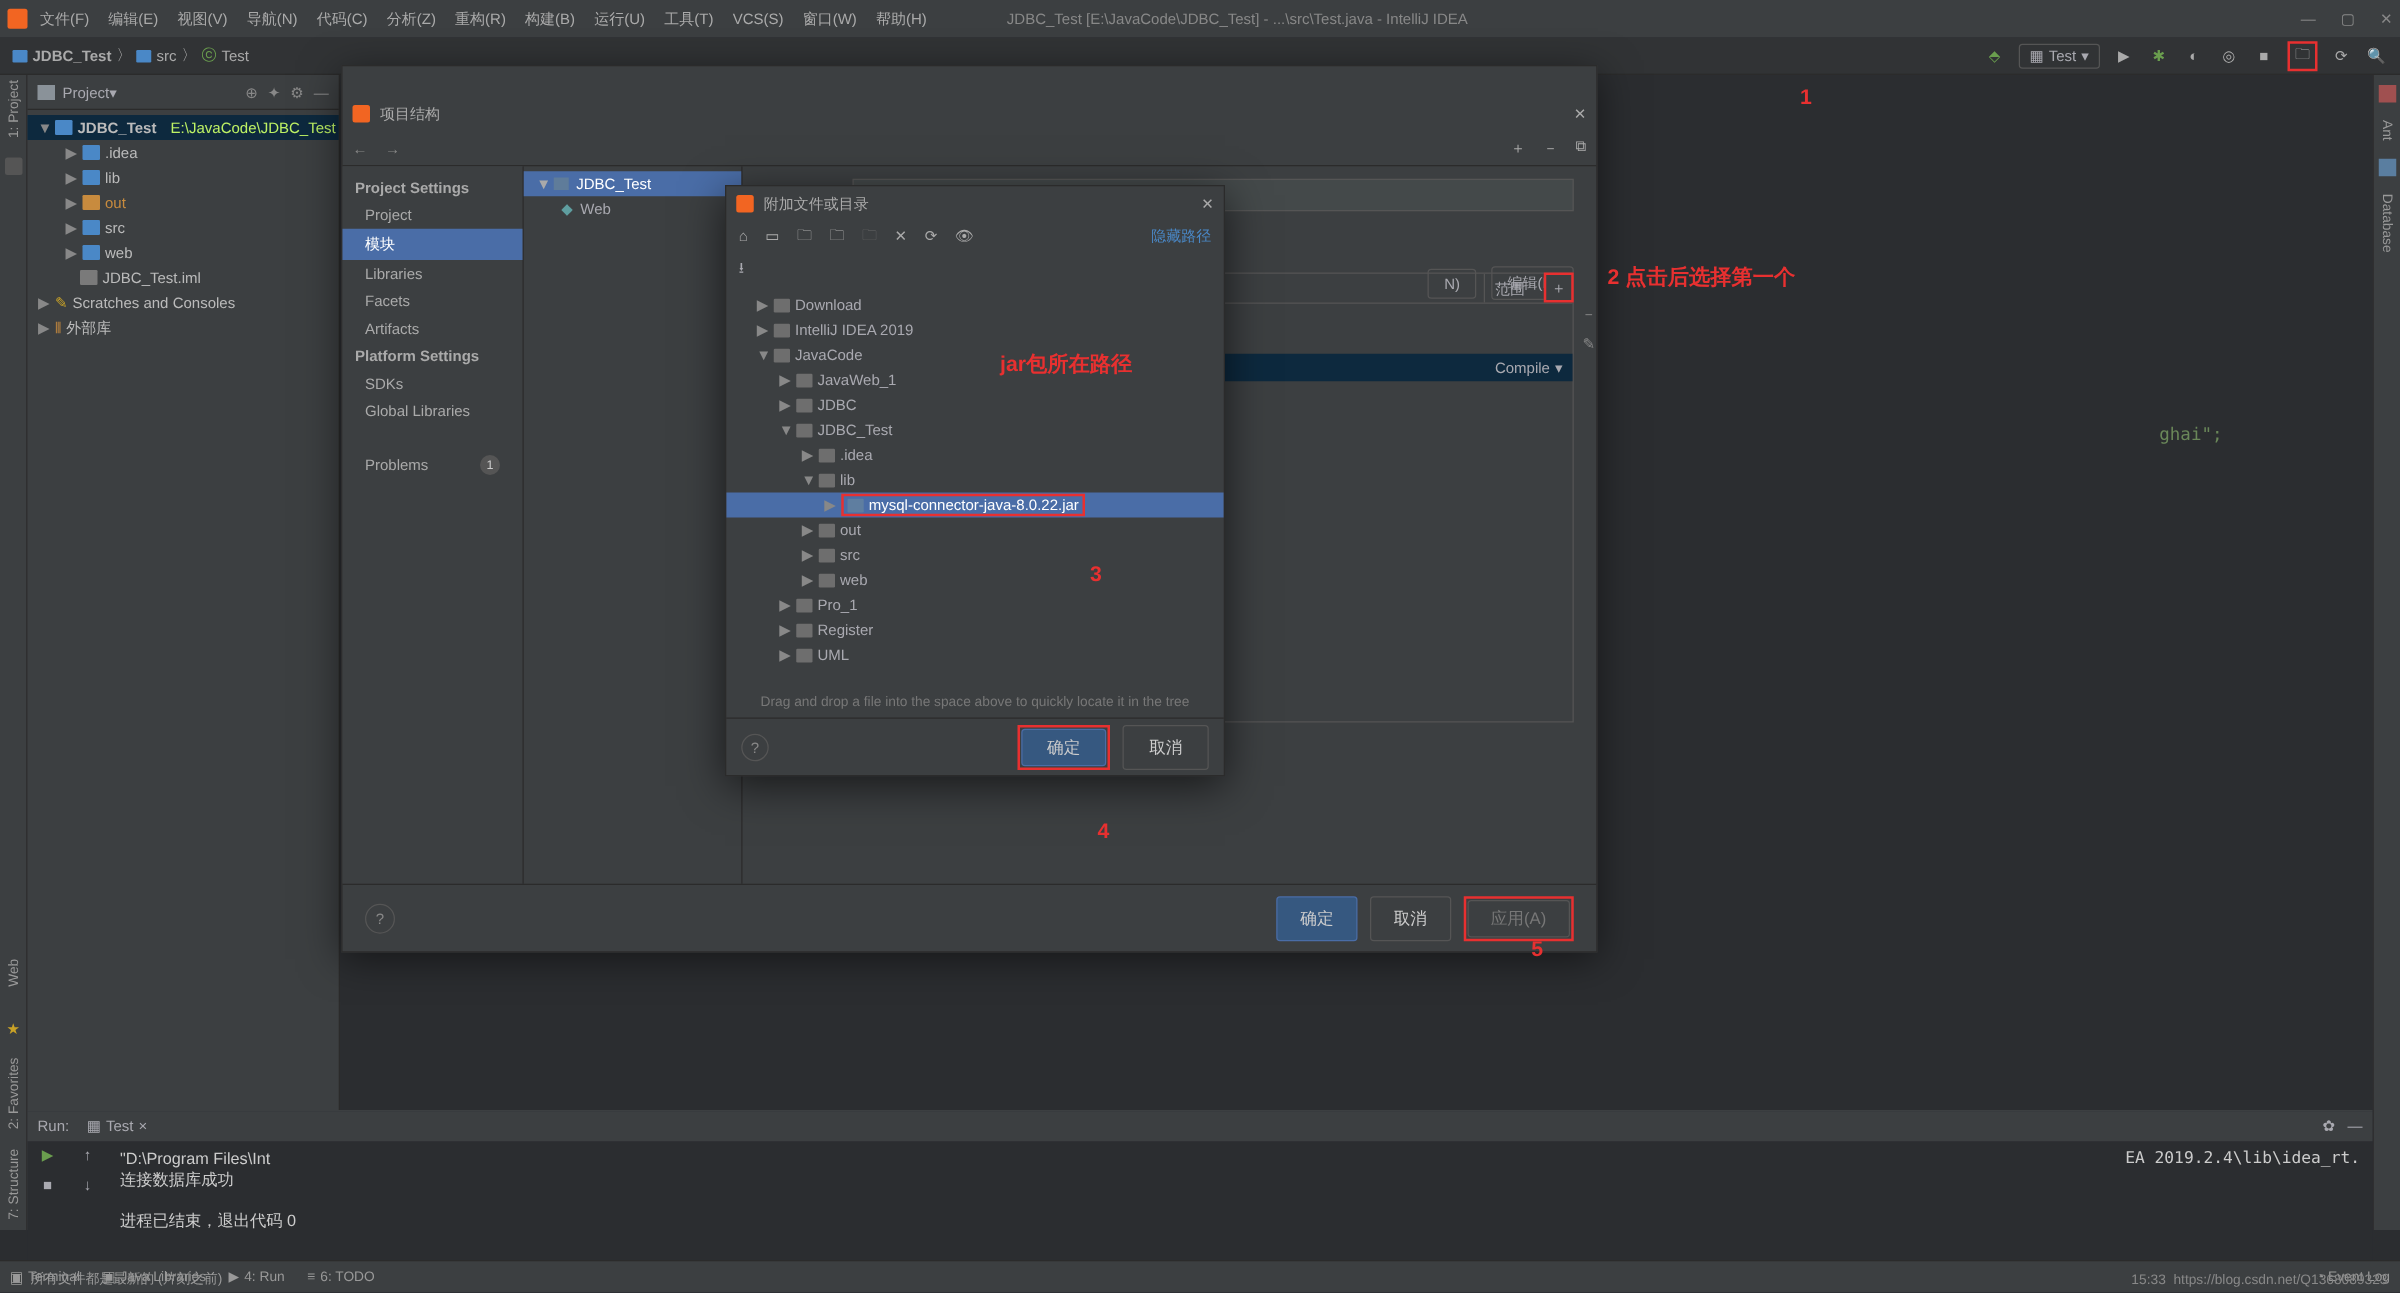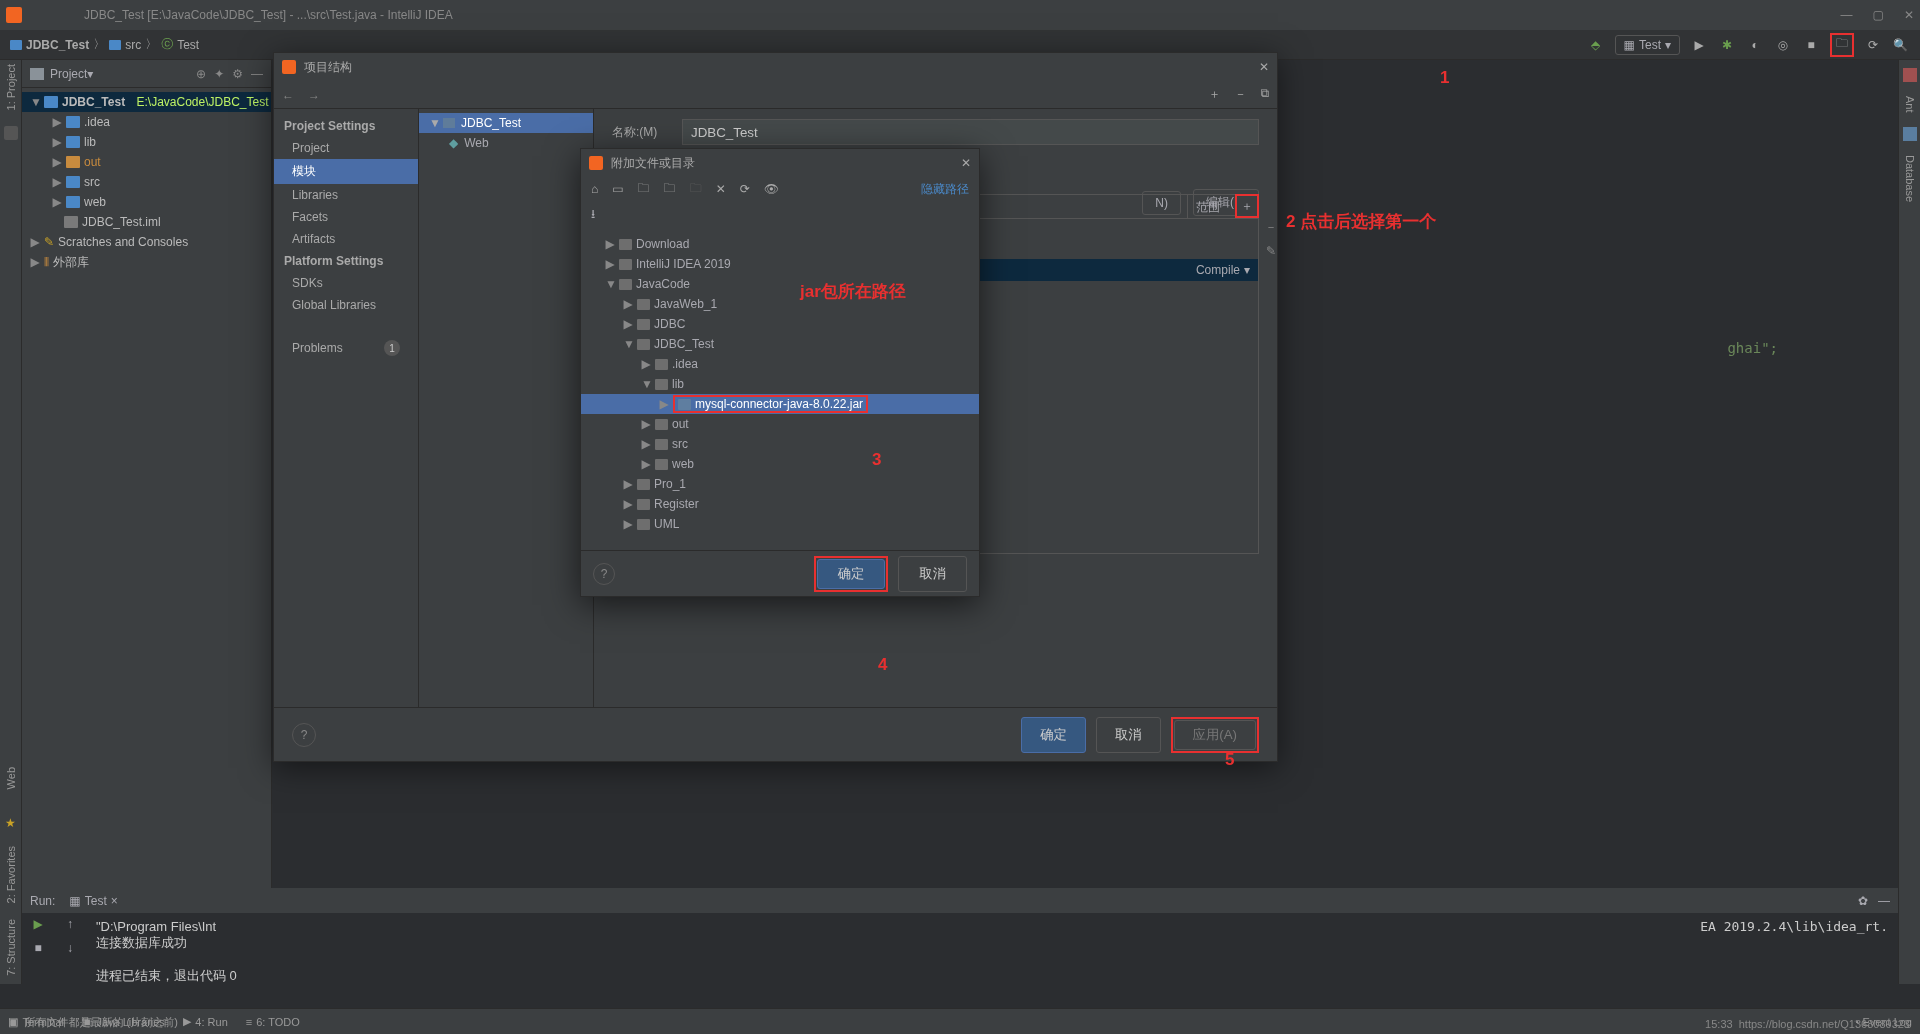--- a/index.html
+++ b/index.html
@@ -32,21 +32,21 @@
 .ptree .row .arr{width:10px;text-align:center;color:#888;}
 .ptree .row .ficon{width:14px;height:12px;background:#4a88c7;border-radius:1px;}
 .ptree .row .ficon.mod{background:#7a7a7a;}
 .ptree .row .ficon.orange{background:#c88b3e;}
 .ptree .row .nm{color:#bbb;}
 .ptree .row .path{color:#bef264;}
 .editor{flex:1;background:#2b2d30;position:relative;color:#a0a0a0;}
 .editor .codehint{position:absolute;right:120px;top:280px;color:#6a8759;font-family:Consolas,monospace;font-size:14px;}
 
 .dialog1{position:absolute;left:273px;top:52px;width:1005px;height:710px;background:#3c3f41;border:1px solid #2b2b2b;box-shadow:0 6px 30px rgba(0,0,0,.5);display:flex;flex-direction:column;}
-.dialog1 .dhead{height:28px;display:flex;align-items:center;padding:0 8px;color:#aaa;}
+.dialog1 .dhead{height:28px;display:flex;align-items:center;padding:0 8px;color:#aaa;margin-top:24px;}
 .dialog1 .dhead .logo{width:14px;height:14px;background:#f26522;margin-right:8px;border-radius:2px;}
 .dialog1 .dhead .close{margin-left:auto;color:#aaa;cursor:pointer;}
 .dialog1 .dtoolbar{height:28px;display:flex;align-items:center;padding:0 8px;gap:14px;color:#aaa;border-bottom:1px solid #2b2b2b;}
 .dialog1 .dtoolbar .arr{color:#888;}
 .dialog1 .dtoolbar .rt{margin-left:auto;display:flex;gap:14px;}
 .dialog1 .dbody{flex:1;display:flex;}
 .dialog1 .dside{width:145px;background:#3c3f41;border-right:1px solid #2b2b2b;padding:6px 0;font-size:12px;}
 .dialog1 .dside .shead{color:#aaa;font-weight:bold;padding:4px 10px;}
 .dialog1 .dside .sitem{padding:4px 18px;color:#aaa;cursor:pointer;}
 .dialog1 .dside .sitem.sel{background:#4a6da7;color:#fff;}
@@ -115,20 +115,35 @@
 .bottombar .bitem{display:flex;align-items:center;gap:4px;margin-right:18px;}
 .bottombar .rt{margin-left:auto;display:flex;align-items:center;gap:12px;}
 
 .annotation{position:absolute;color:#e83030;font-size:17px;font-weight:bold;z-index:50;}
 </style>
 </head>
 <body>
 
 <div class="titlebar">
   <div class="logo"></div>
+  <div class="menus">
+    <span>文件(F)</span>
+    <span>编辑(E)</span>
+    <span>视图(V)</span>
+    <span>导航(N)</span>
+    <span>代码(C)</span>
+    <span>分析(Z)</span>
+    <span>重构(R)</span>
+    <span>构建(B)</span>
+    <span>运行(U)</span>
+    <span>工具(T)</span>
+    <span>VCS(S)</span>
+    <span>窗口(W)</span>
+    <span>帮助(H)</span>
+  </div>
   <div class="title">JDBC_Test [E:\JavaCode\JDBC_Test] - ...\src\Test.java - IntelliJ IDEA</div>
   <div class="winbtns">
     <span>—</span>
     <span>▢</span>
     <span>✕</span>
   </div>
 </div>
 
 <div class="navbar">
   <div class="crumb">
@@ -417,20 +432,21 @@
         <span class="arr">▶</span>
         <span class="ficon"></span>
         <span>Register</span>
       </div>
     <div class="trow" style="padding-left:42px">
         <span class="arr">▶</span>
         <span class="ficon"></span>
         <span>UML</span>
       </div>
   </div>
+  <div class="hint">Drag and drop a file into the space above to quickly locate it in the tree</div>
   <div class="dfoot">
     <div class="help">?</div>
     <div class="btns">
       <span class="redbox"><button class="primary">确定</button></span>
       <button>取消</button>
     </div>
   </div>
 </div>
 
 <div class="runpanel">

